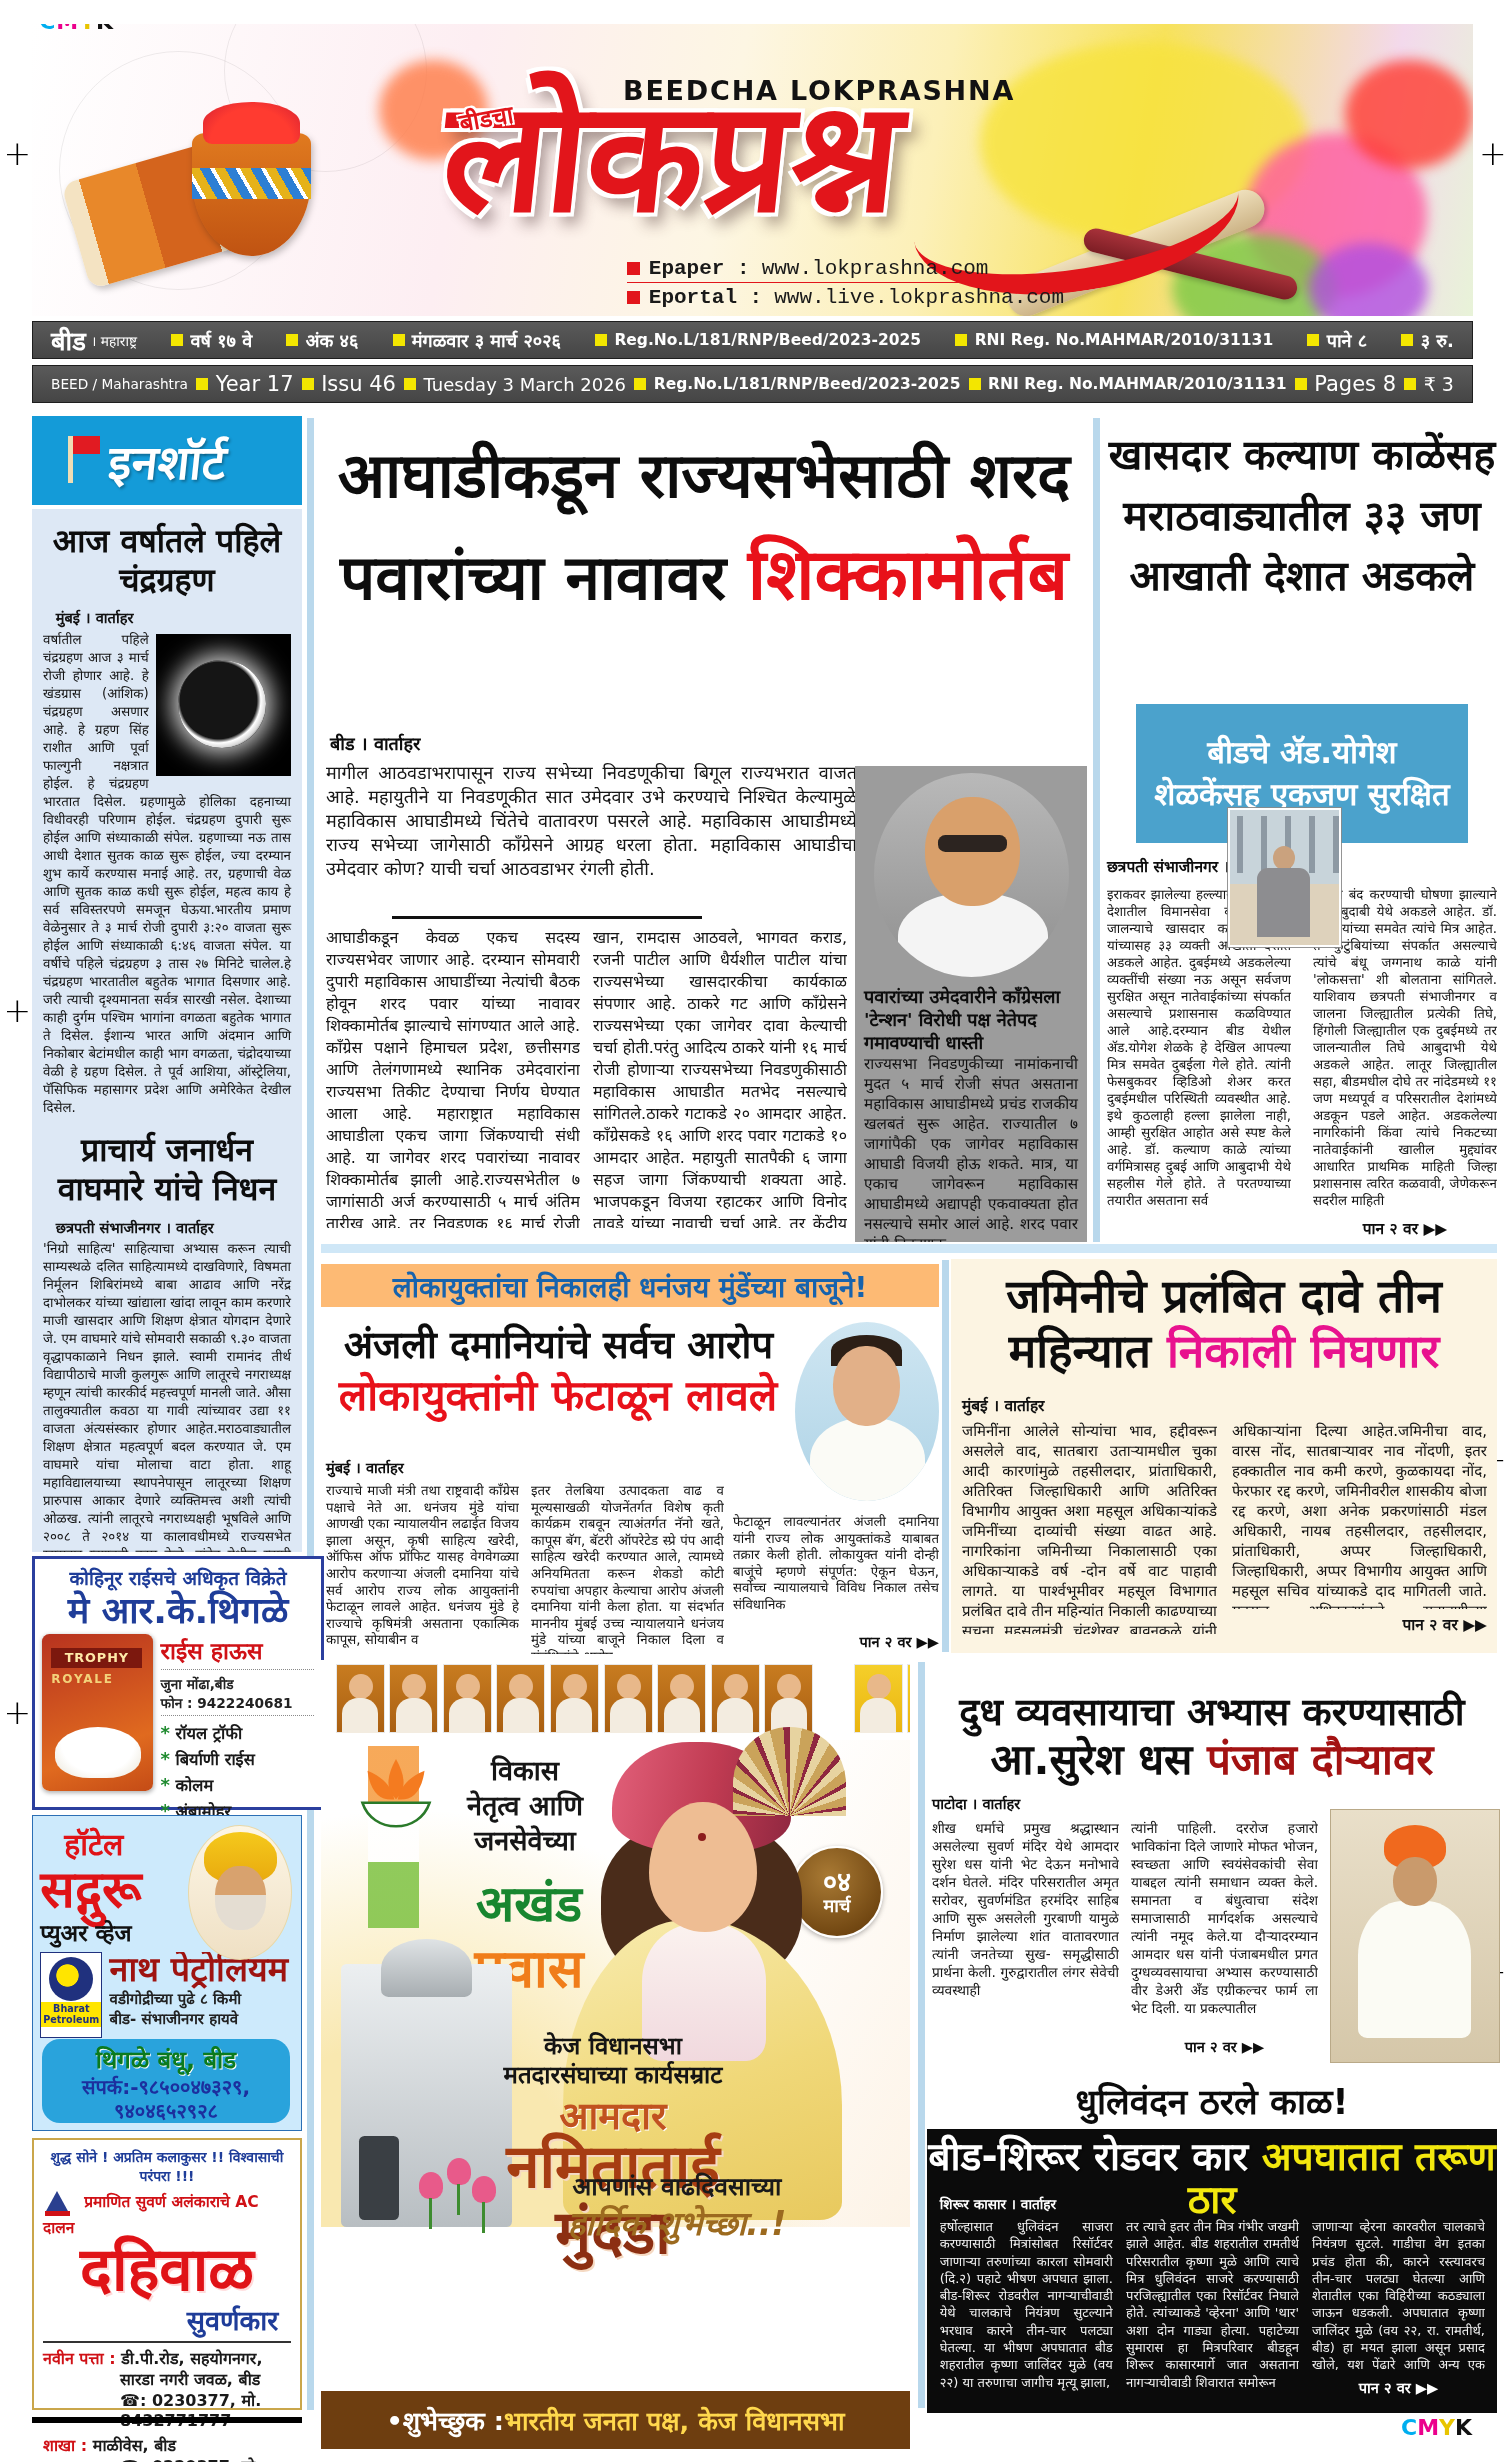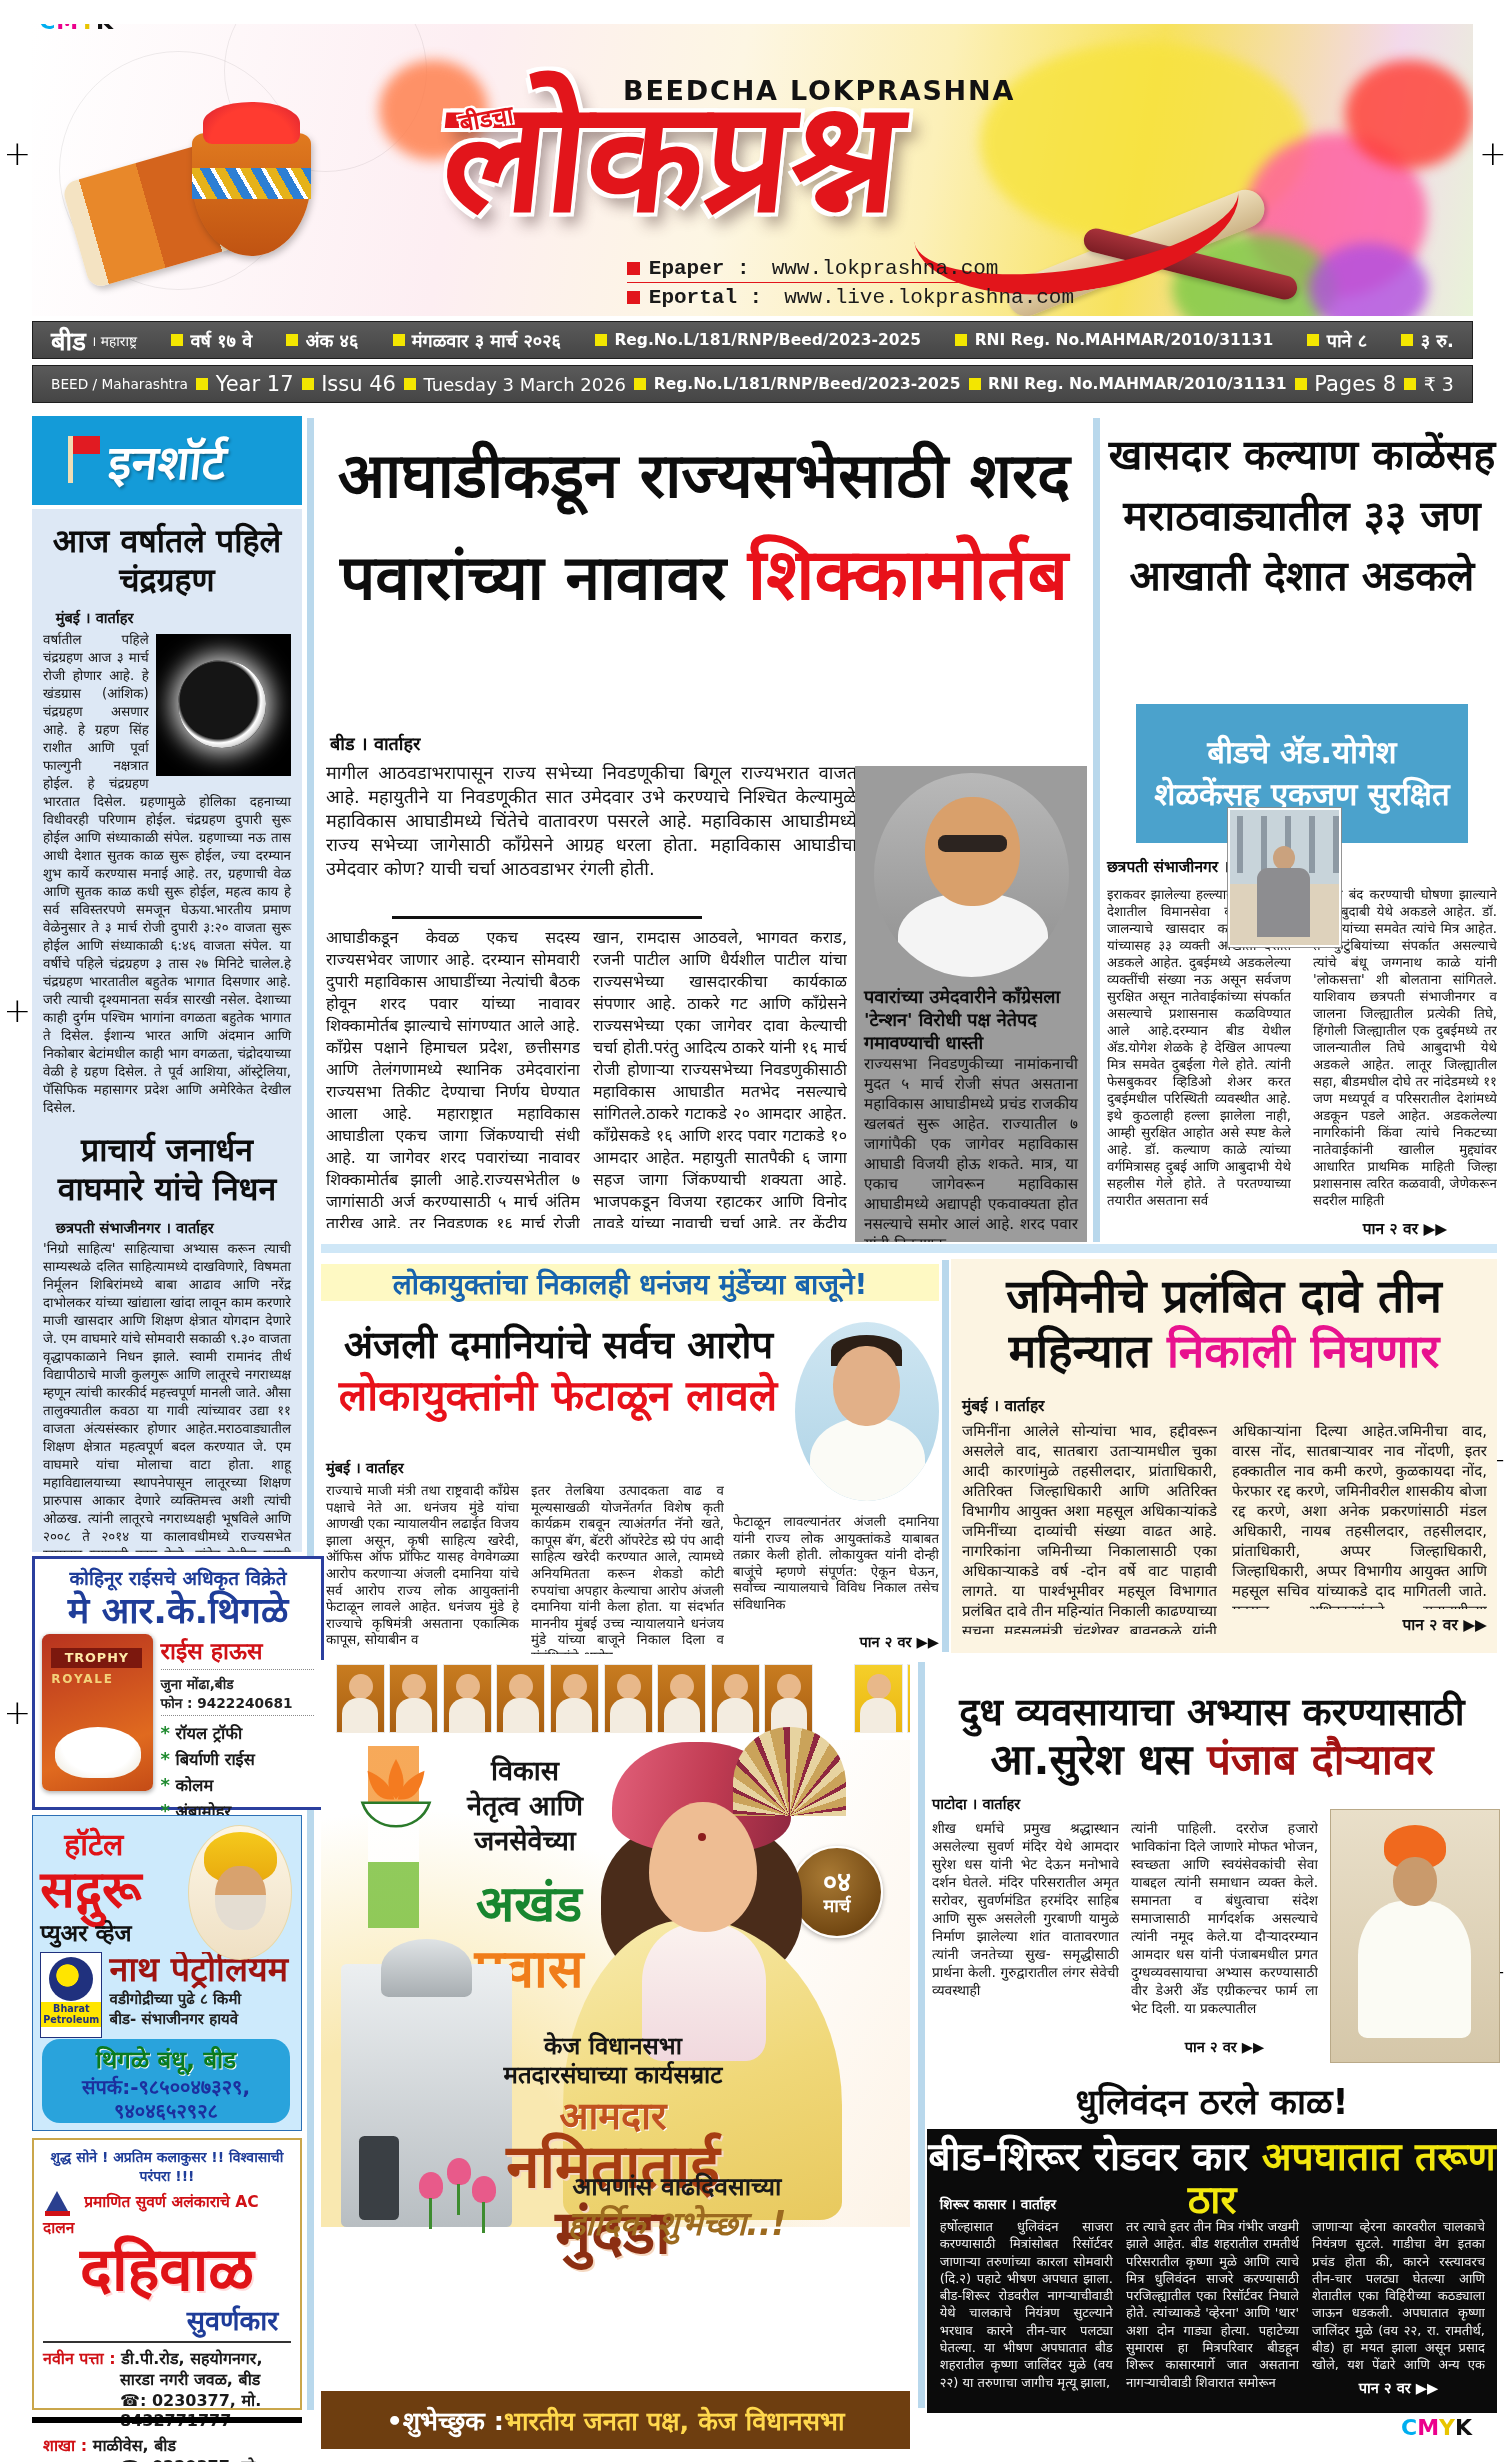--- a/index.html
+++ b/index.html
@@ -33,21 +33,21 @@
   .beedcha{position:absolute;left:427px;top:77px;font-size:24px;font-weight:bold;color:#e2151b;
     transform:rotate(-10deg);text-shadow:1.8px 1.8px 0 #fff,-1.8px -1.8px 0 #fff,1.8px -1.8px 0 #fff,-1.8px 1.8px 0 #fff;}
   .name-en{position:absolute;left:591px;top:51px;font-size:27px;font-weight:bold;color:#121212;letter-spacing:1.8px;}
   .logo{position:absolute;left:412px;top:38px;width:730px;font-size:153px;line-height:1.25;font-weight:bold;color:#e2151b;
     transform:skewX(-6deg);white-space:nowrap;
     text-shadow:-3.6px -3.6px 0 #fff,3.6px -3.6px 0 #fff,-3.6px 3.6px 0 #fff,3.6px 3.6px 0 #fff,9px 11px 14.6px rgba(60,30,30,.45);}
   .ep-block{position:absolute;left:595px;top:230px;font-size:21px;color:#1a1a1a;}
   .ep-line{display:flex;align-items:center;padding:2.7px 0;font-family:Liberation Mono, monospace;}
   .ep-line.u{border-bottom:1.8px solid #e2151b;}
   .sq{display:inline-block;width:12.8px;height:12.8px;background:#e2151b;margin-right:9px;}
-  .ep-url{margin-left:22px;}
+  .ep-url{margin-left:12px;}
   
   .bar{left:32px;width:1441px;height:38px;background:linear-gradient(#5a5a5a,#454545);
     border:0.9px solid #1e1e1e;box-sizing:border-box;display:flex;align-items:center;
     justify-content:space-between;padding:0 18px;color:#fff;}
   .bar-item{display:flex;align-items:center;white-space:nowrap;}
   .ybul{display:inline-block;width:12px;height:12px;background:#f3e600;margin-right:7.3px;}
   .crop{position:absolute;font-size:33px;font-weight:300;color:#000;line-height:1;}
   .vdiv{position:absolute;background:#b9d8ec;}
   
   .inshort-hd{left:32px;top:416px;width:270px;height:89px;background:#149bd8;display:flex;
@@ -131,21 +131,21 @@
     align-items:center;justify-content:center;}
   .bluebox .t{color:#fff;font-size:31px;font-weight:bold;line-height:1.35;text-align:center;}
   .dubai{left:1228px;top:808px;width:109px;height:135px;border:2.7px solid #fff;box-shadow:0 0 0 0.9px #8a8a8a;
     background:linear-gradient(#c8d4da 0 55%,#ded2bc 55% 100%);overflow:hidden;z-index:3;}
   .dubai::before{content:"";position:absolute;left:0;top:5.5px;width:100%;height:57px;
     background:repeating-linear-gradient(90deg,transparent 0 7.3px,#8d99a3 7.3px 12.8px,transparent 12.8px 24px);}
   .dubai .man{position:absolute;left:27px;top:36px;width:53px;height:91px;}
   .dubai .man::before{content:"";position:absolute;left:15.5px;top:0;width:22px;height:24px;border-radius:50%;background:#caa27e;}
   .dubai .man::after{content:"";position:absolute;left:0;top:22px;width:53px;height:69px;border-radius:11px 11px 0 0;background:#8d8d90;}
   
-  .kicker{left:321px;top:1264px;width:618px;height:37px;background:#fef9c3;display:flex;align-items:center;justify-content:center;}
+  .kicker{left:321px;top:1264px;width:618px;height:43px;background:#fdba74;display:flex;align-items:center;justify-content:center;}
   .kicker .t{color:#1763ad;font-size:28px;font-weight:bold;}
   .mundeph{left:795px;top:1322px;width:144px;height:179px;border-radius:50%;overflow:hidden;
     background:linear-gradient(#cfe6f2,#aed3e6);z-index:2;}
   .mundeph .hd{position:absolute;left:38px;top:24px;width:67px;height:80px;border-radius:48%;background:#e2b088;}
   .mundeph .hr{position:absolute;left:36px;top:12.8px;width:71px;height:31px;border-radius:50% 50% 0 0;background:#2c1f16;}
   .mundeph .sh{position:absolute;left:14.6px;top:95px;width:115px;height:84px;border-radius:50% 50% 0 0;background:#fbfbf6;}
   
   .land{left:951px;top:1259px;width:546px;height:394px;background:#fcf4e2;}
   
   .bjp{left:321px;top:1660px;width:589px;height:792px;background:#fff;overflow:hidden;}

